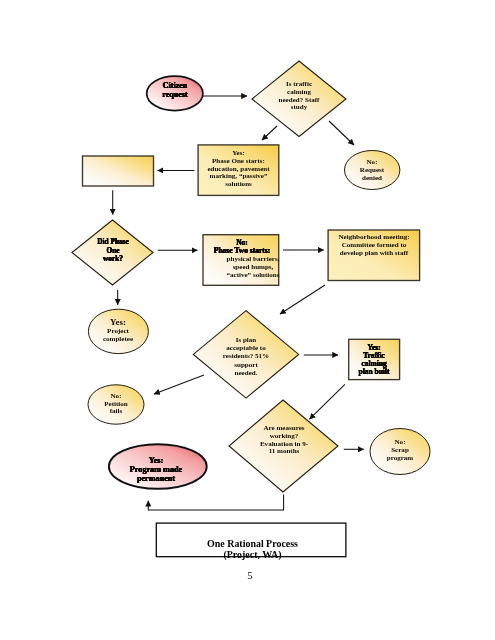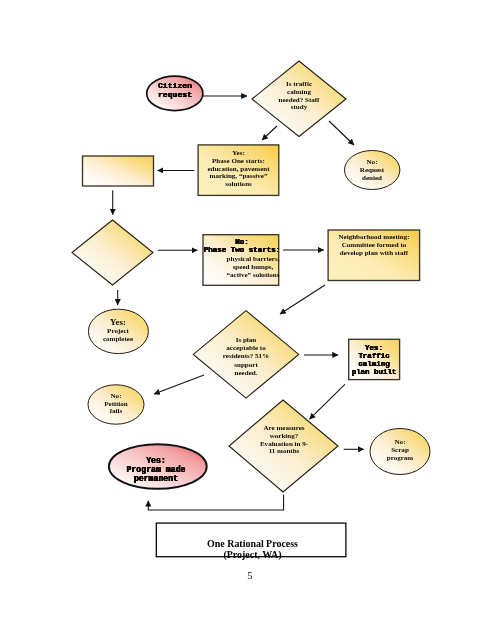--- a/index.html
+++ b/index.html
@@ -2,21 +2,21 @@
 <html><head>
 <meta charset="utf-8">
 <style>
   html,body{margin:0;padding:0;background:#ffffff;}
   body{width:495px;height:640px;overflow:hidden;}
   #page{position:relative;width:495px;height:640px;background:#ffffff;
         font-family:"Liberation Serif",serif;}
   svg#flow{position:absolute;left:0;top:0;width:495px;height:640px;display:block;}
   .lbl{position:absolute;text-align:center;color:#0d0903;will-change:transform;}
   .serif{font-family:"Liberation Serif",serif;font-weight:bold;font-size:7.05px;line-height:7.8px;}
-  .sans{font-family:Liberation Mono, monospace;font-weight:bold;font-size:7.3px;line-height:8.6px;
+  .sans{font-family:Liberation Serif, serif;font-weight:bold;font-size:7.3px;line-height:8.6px;
         text-shadow:0.26px 0 0 #0d0903,-0.26px 0 0 #0d0903,0 0.24px 0 #0d0903,0 -0.24px 0 #0d0903;}
   .lbl.bigfirst > div:first-child{font-size:8.9px;}
   #caption{position:absolute;text-align:center;font-family:"Liberation Serif",serif;
            font-weight:bold;color:#000;font-size:9.95px;line-height:11.3px;will-change:transform;}
   #pageno{position:absolute;text-align:center;font-family:"Liberation Serif",serif;
           color:#111;font-size:10.6px;will-change:transform;}
 </style>
 </head>
 <body>
 
@@ -98,20 +98,25 @@
       <div>Phase One starts:</div>
       <div>education, pavement</div>
       <div>marking, “passive”</div>
       <div>solutions</div>
     </div>
   <div class="lbl serif" style="left:341.6px;top:159.4px;width:60px;">
       <div>No:</div>
       <div>Request</div>
       <div>denied</div>
     </div>
+  <div class="lbl sans" style="left:82px;top:237.6px;width:62px;font-size:7.3px;line-height:8.55px;">
+      <div>Did Phase</div>
+      <div>One</div>
+      <div>work?</div>
+    </div>
   <div class="lbl sans" style="left:203px;top:238.9px;width:78px;font-size:7.5px;line-height:7.75px;">
       <div>No:</div>
       <div>Phase Two starts:</div>
     </div>
   <div class="lbl serif" style="left:203px;top:255.7px;width:78px;margin-left:11px;">
       <div>physical barriers,</div>
       <div>speed humps,</div>
       <div>“active” solutions</div>
     </div>
   <div class="lbl serif" style="left:328px;top:234px;width:92px;">

